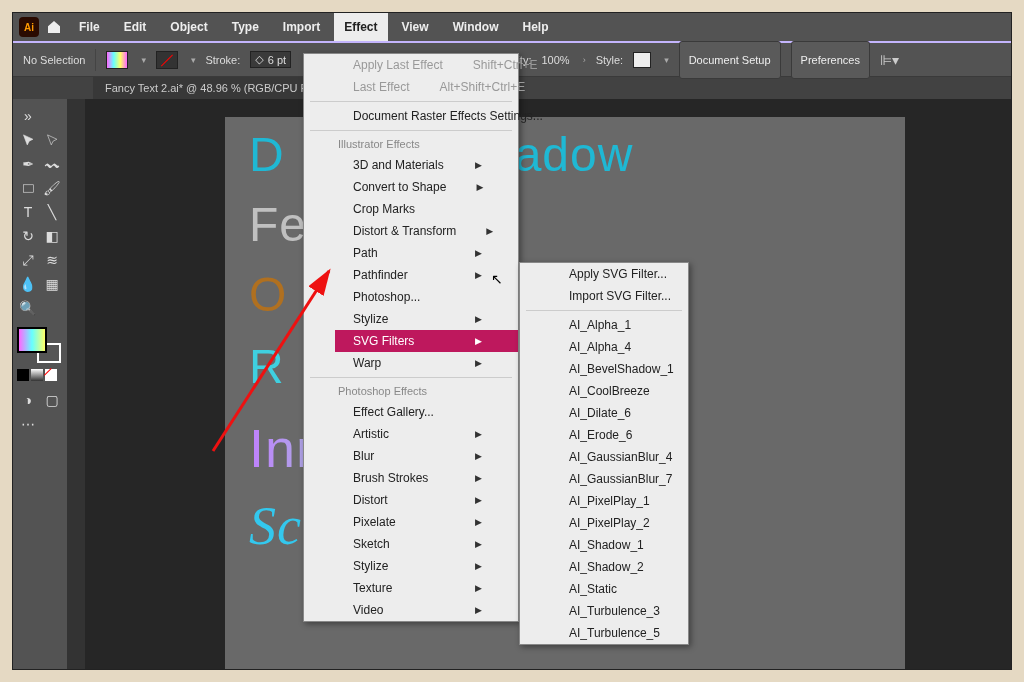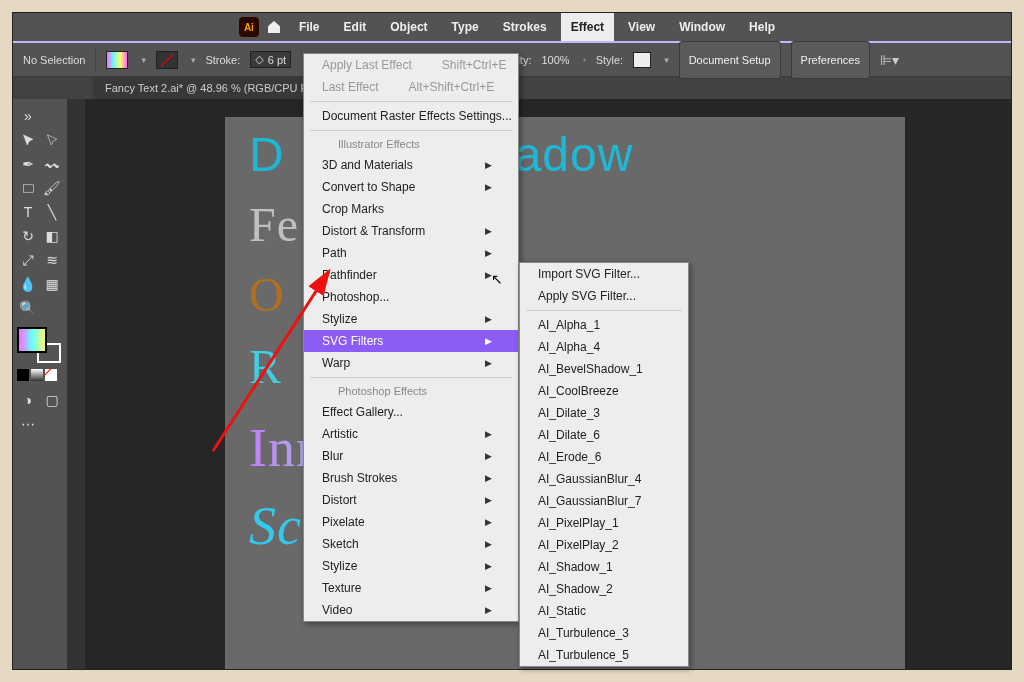--- a/index.html
+++ b/index.html
@@ -1,20 +1,20 @@
 <!DOCTYPE html>
 <html><head>
 <meta charset="utf-8">
 <style>
 * { margin: 0; padding: 0; box-sizing: border-box; font-family: "Segoe UI", Tahoma, sans-serif; }
 body { background: #e5d9c3; width: 1024px; height: 682px; overflow: hidden; position: relative; }
 .app { position: absolute; left: 12px; top: 12px; right: 12px; bottom: 12px; background: #333; border: 1px solid #222; }
 
 
-.menubar { height: 28px; background: #535353; display: flex; align-items: center; padding: 0 6px; gap: 4px; color: #eee; font-size: 12px; justify-content: center; }
+.menubar { height: 28px; background: #535353; display: flex; align-items: center; padding: 0 6px; gap: 4px; color: #eee; font-size: 12px; }
 .menubar .logo { width: 20px; height: 20px; background: #2a0a00; border-radius: 4px; display:flex;align-items:center;justify-content:center;color:#ff9a00;font-size:10px;font-weight:bold;}
 .menubar .home { width: 22px; height: 22px; display:flex;align-items:center;justify-content:center; }
 .menubar .item { padding: 0 10px; height: 100%; display:flex;align-items:center; cursor:default;font-weight:bold;}
 .menubar .item.active { background: #ededed; color: #222; }
 
 
 .controlbar { height: 36px; background: #535353; border-top:2px solid #c4b5fd; border-bottom:1px solid #3a3a3a; display:flex; align-items:center; gap:10px; padding:0 10px; color:#ddd; font-size:11px;}
 .controlbar .swatch-grad { width:22px;height:18px;background:linear-gradient(90deg,#ff66ff,#66ffff,#ffff66,#ff66ff);border:1px solid #222;}
 .controlbar .swatch-none { width:22px;height:18px;background:#333;border:1px solid #222;position:relative;}
 .controlbar .swatch-none::after{content:"";position:absolute;left:2px;right:2px;top:50%;height:1.2px;background:red;transform:rotate(-45deg);}
@@ -38,35 +38,35 @@
 .minisw{display:flex;gap:2px;margin-top:4px;}
 .minisw div{width:12px;height:12px;}
 .minisw .s1{background:#000;}
 .minisw .s2{background:linear-gradient(#fff,#333);}
 .minisw .s3{background:#fff;position:relative;}
 .minisw .s3::after{content:"";position:absolute;inset:1px;border-top:1.5px solid red;transform:rotate(-45deg);}
 
 
 .canvas-wrap{position:absolute;left:72px;top:86px;right:0;bottom:0;background:#262626;overflow:hidden;}
 .artboard{position:absolute;left:140px;top:18px;width:680px;height:560px;background:#696969;}
-.fancy{position:absolute;font-size:48px;font-weight:400;letter-spacing:1px;font-family:Liberation Serif, serif;}
+.fancy{position:absolute;font-size:48px;font-weight:400;letter-spacing:1px;}
 .t1{left:24px;top:10px;color:#1fb8d4;font-family:Georgia,serif;}
 .t2{left:24px;top:80px;color:#c0c0c0;}
 .t3{left:24px;top:150px;color:#b07020;}
 .t4{left:24px;top:222px;color:#3fd0e0;}
 .rs{position:absolute;left:380px;top:232px;color:#3fd0e0;font-size:48px;}
 .t5{left:24px;top:300px;font-size:54px;background:linear-gradient(90deg,#c080ff,#80ffa0);-webkit-background-clip:text;background-clip:text;color:transparent;}
 .t6{left:24px;top:378px;font-size:54px;color:#33c8ee;font-style:italic;font-family:"Comic Sans MS",cursive;}
 
 
 .menu{position:absolute;background:#ededed;border:1px solid #888;box-shadow:2px 2px 6px rgba(0,0,0,0.4);font-size:12px;color:#222;}
-.menu .mi{padding:4px 26px 4px 18px;display:flex;justify-content:space-between;gap:30px;white-space:nowrap;cursor:default;align-items:center;}
+.menu .mi{padding:4px 36px 4px 18px;display:flex;justify-content:space-between;gap:30px;white-space:nowrap;cursor:default;align-items:center;margin-left:31px;}
 .menu .mi.disabled{color:#999;}
 .menu .mi .arrow{font-size:9px;color:#333;}
-.menu .mi.hi{background:#8b5cf6;color:#fff;}
+.menu .mi.hi{background:#be185d;color:#fff;}
 .menu .mi.hi .arrow{color:#fff;}
 .menu .sep{height:1px;background:#ccc;margin:3px 6px;}
 .menu .header{padding:4px 18px;color:#888;font-size:11px;margin-left:16px;}
 
 .mainmenu{left:290px;top:40px;width:216px;}
 .submenu{left:506px;top:249px;width:170px;}
 
 
 .redarrow{position:absolute;left:196px;top:248px;pointer-events:none;}
 
@@ -83,21 +83,21 @@
     <div class="logo">Ai</div>
     <div class="home">
       <svg viewBox="0 0 24 24" width="16" height="16">
           <path d="M3 11l9-8 9 8v10H3z" fill="#eee"></path>
         </svg>
     </div>
     <div class="item">File</div>
     <div class="item">Edit</div>
     <div class="item">Object</div>
     <div class="item">Type</div>
-    <div class="item">Strokes</div>
+    <div class="item">Import</div>
     <div class="item active">Effect</div>
     <div class="item">View</div>
     <div class="item">Window</div>
     <div class="item">Help</div>
   </div>
 
   <div class="controlbar">
     <span>No Selection</span>
     <div class="sep"></div>
     <div class="swatch-grad"></div>
@@ -295,40 +295,37 @@
         <span class="arrow">▶</span>
       </div>
     <div class="mi">
         <span>Video</span>
         <span class="arrow">▶</span>
       </div>
   </div>
 
   <div class="menu submenu">
     <div class="mi">
+        <span>Apply SVG Filter...</span>
+      </div>
+    <div class="mi">
         <span>Import SVG Filter...</span>
       </div>
-    <div class="mi">
-        <span>Apply SVG Filter...</span>
-      </div>
     <div class="sep"></div>
     <div class="mi">
         <span>AI_Alpha_1</span>
       </div>
     <div class="mi">
         <span>AI_Alpha_4</span>
       </div>
     <div class="mi">
         <span>AI_BevelShadow_1</span>
       </div>
     <div class="mi">
         <span>AI_CoolBreeze</span>
-      </div>
-    <div class="mi">
-        <span>AI_Dilate_3</span>
       </div>
     <div class="mi">
         <span>AI_Dilate_6</span>
       </div>
     <div class="mi">
         <span>AI_Erode_6</span>
       </div>
     <div class="mi">
         <span>AI_GaussianBlur_4</span>
       </div>

